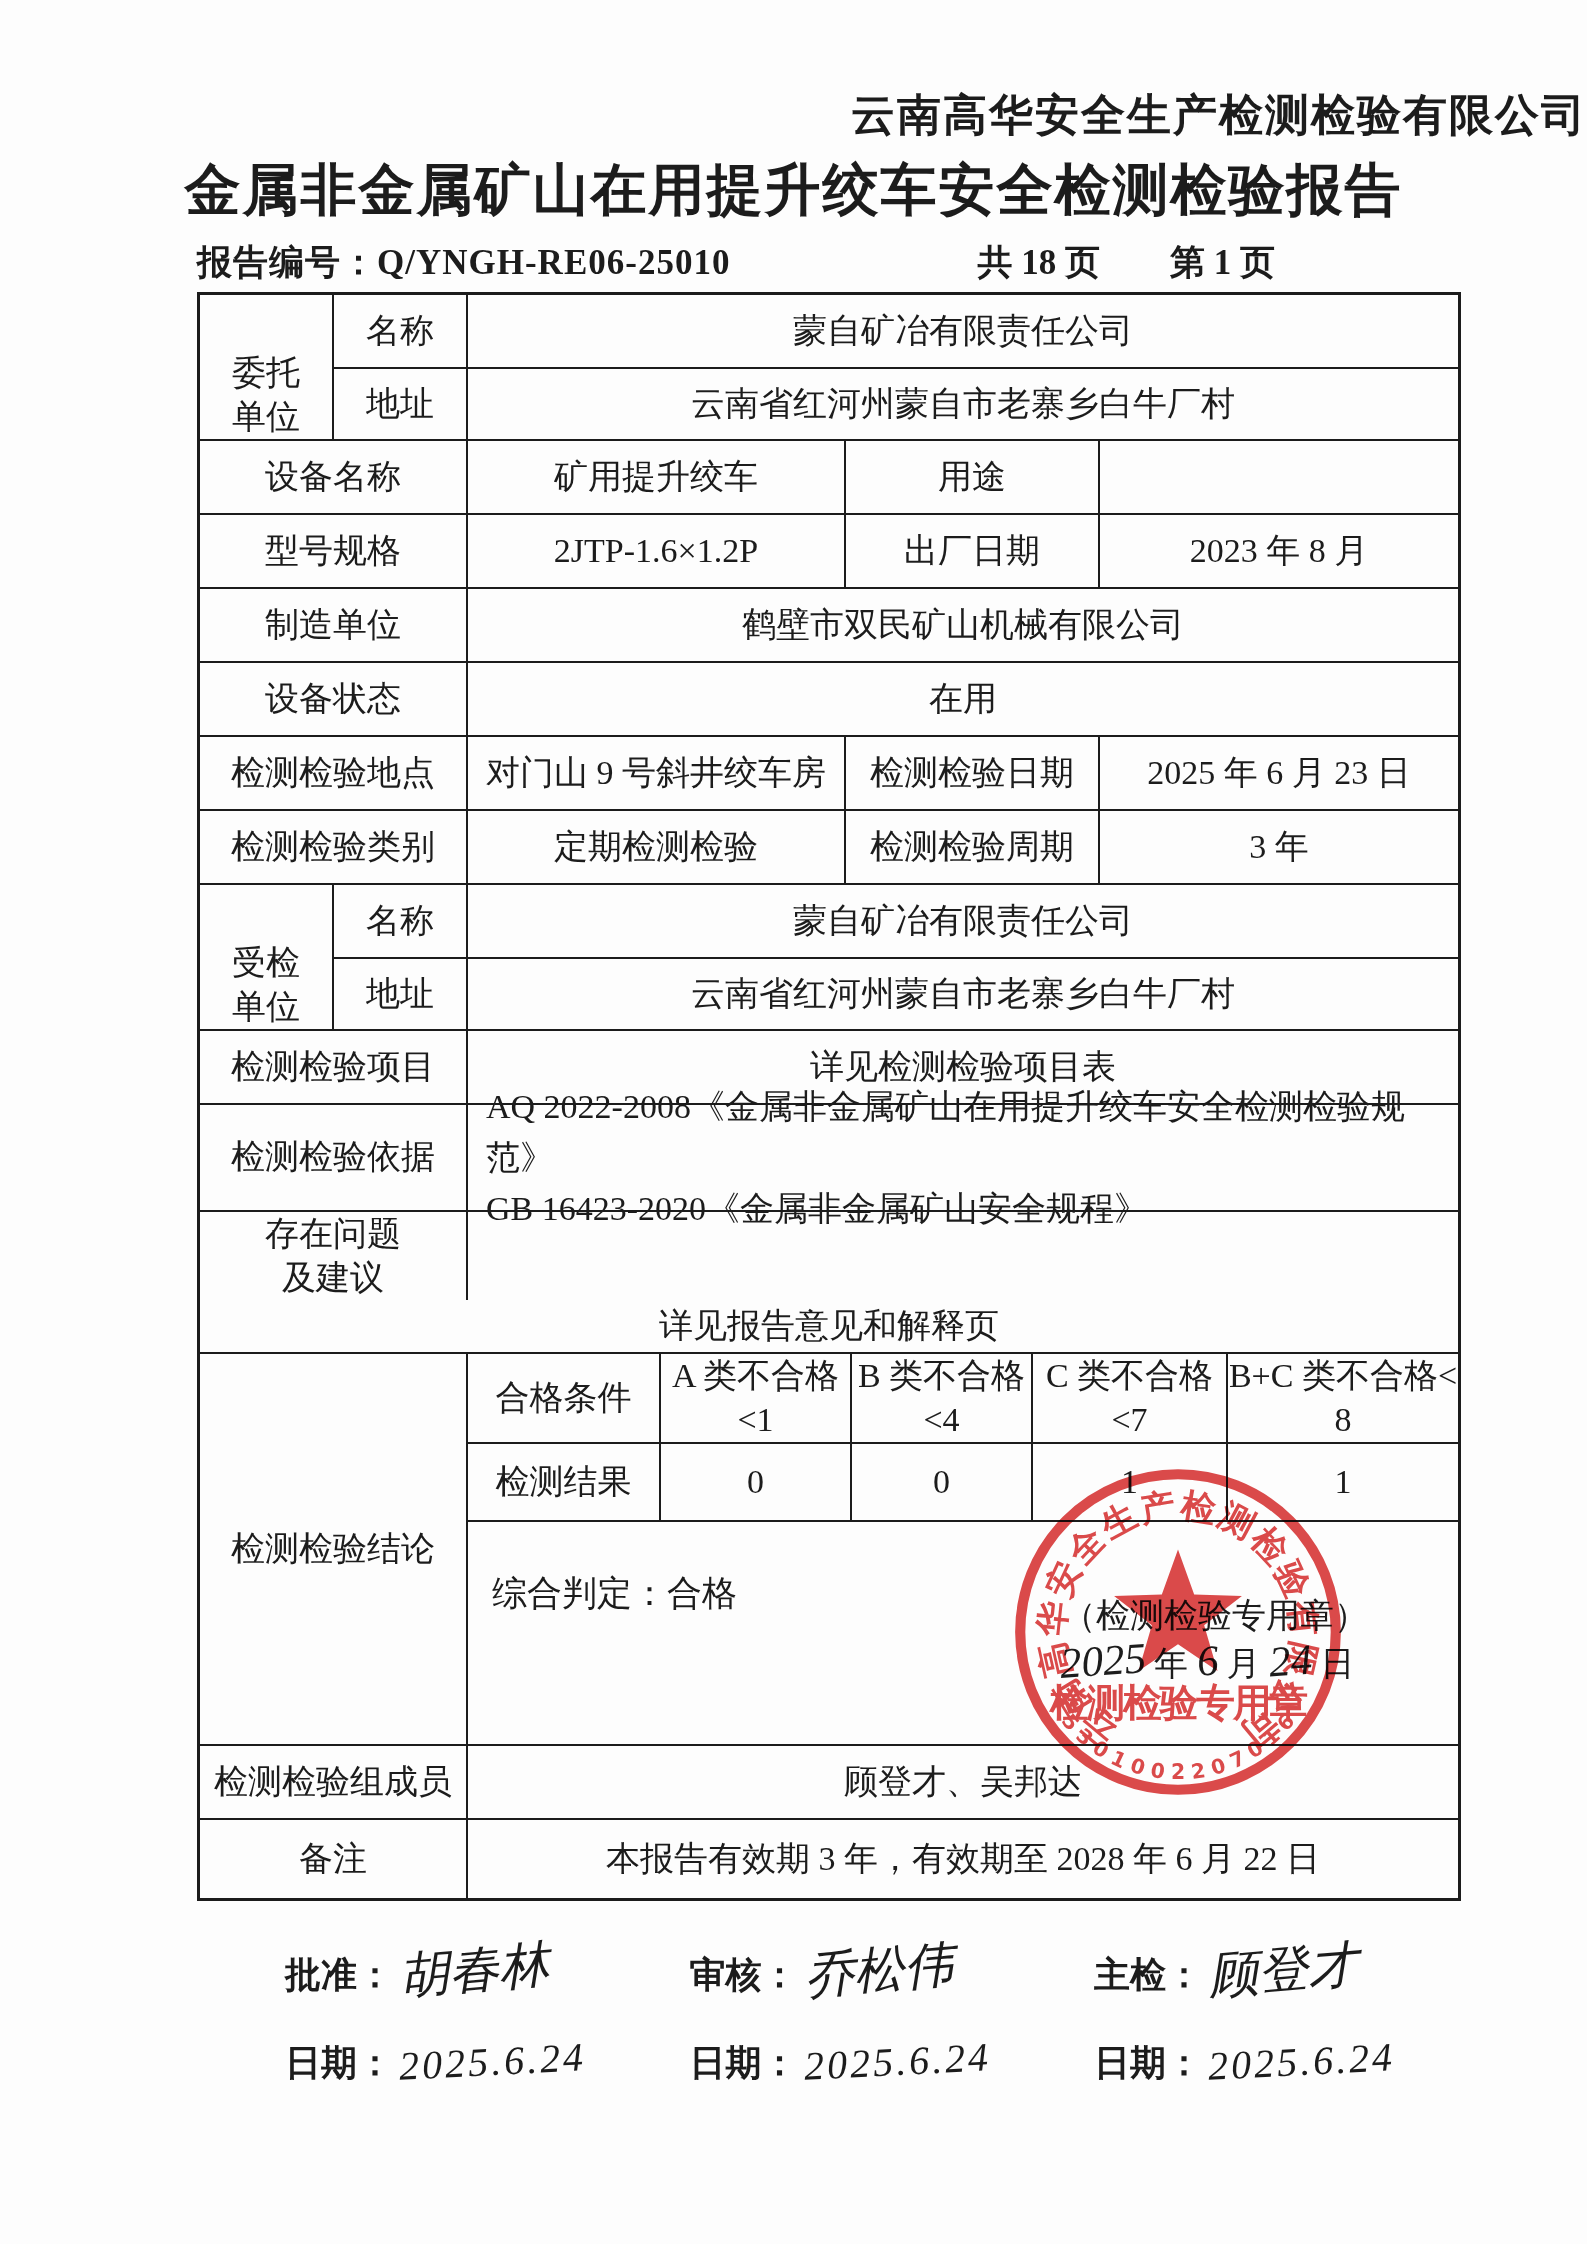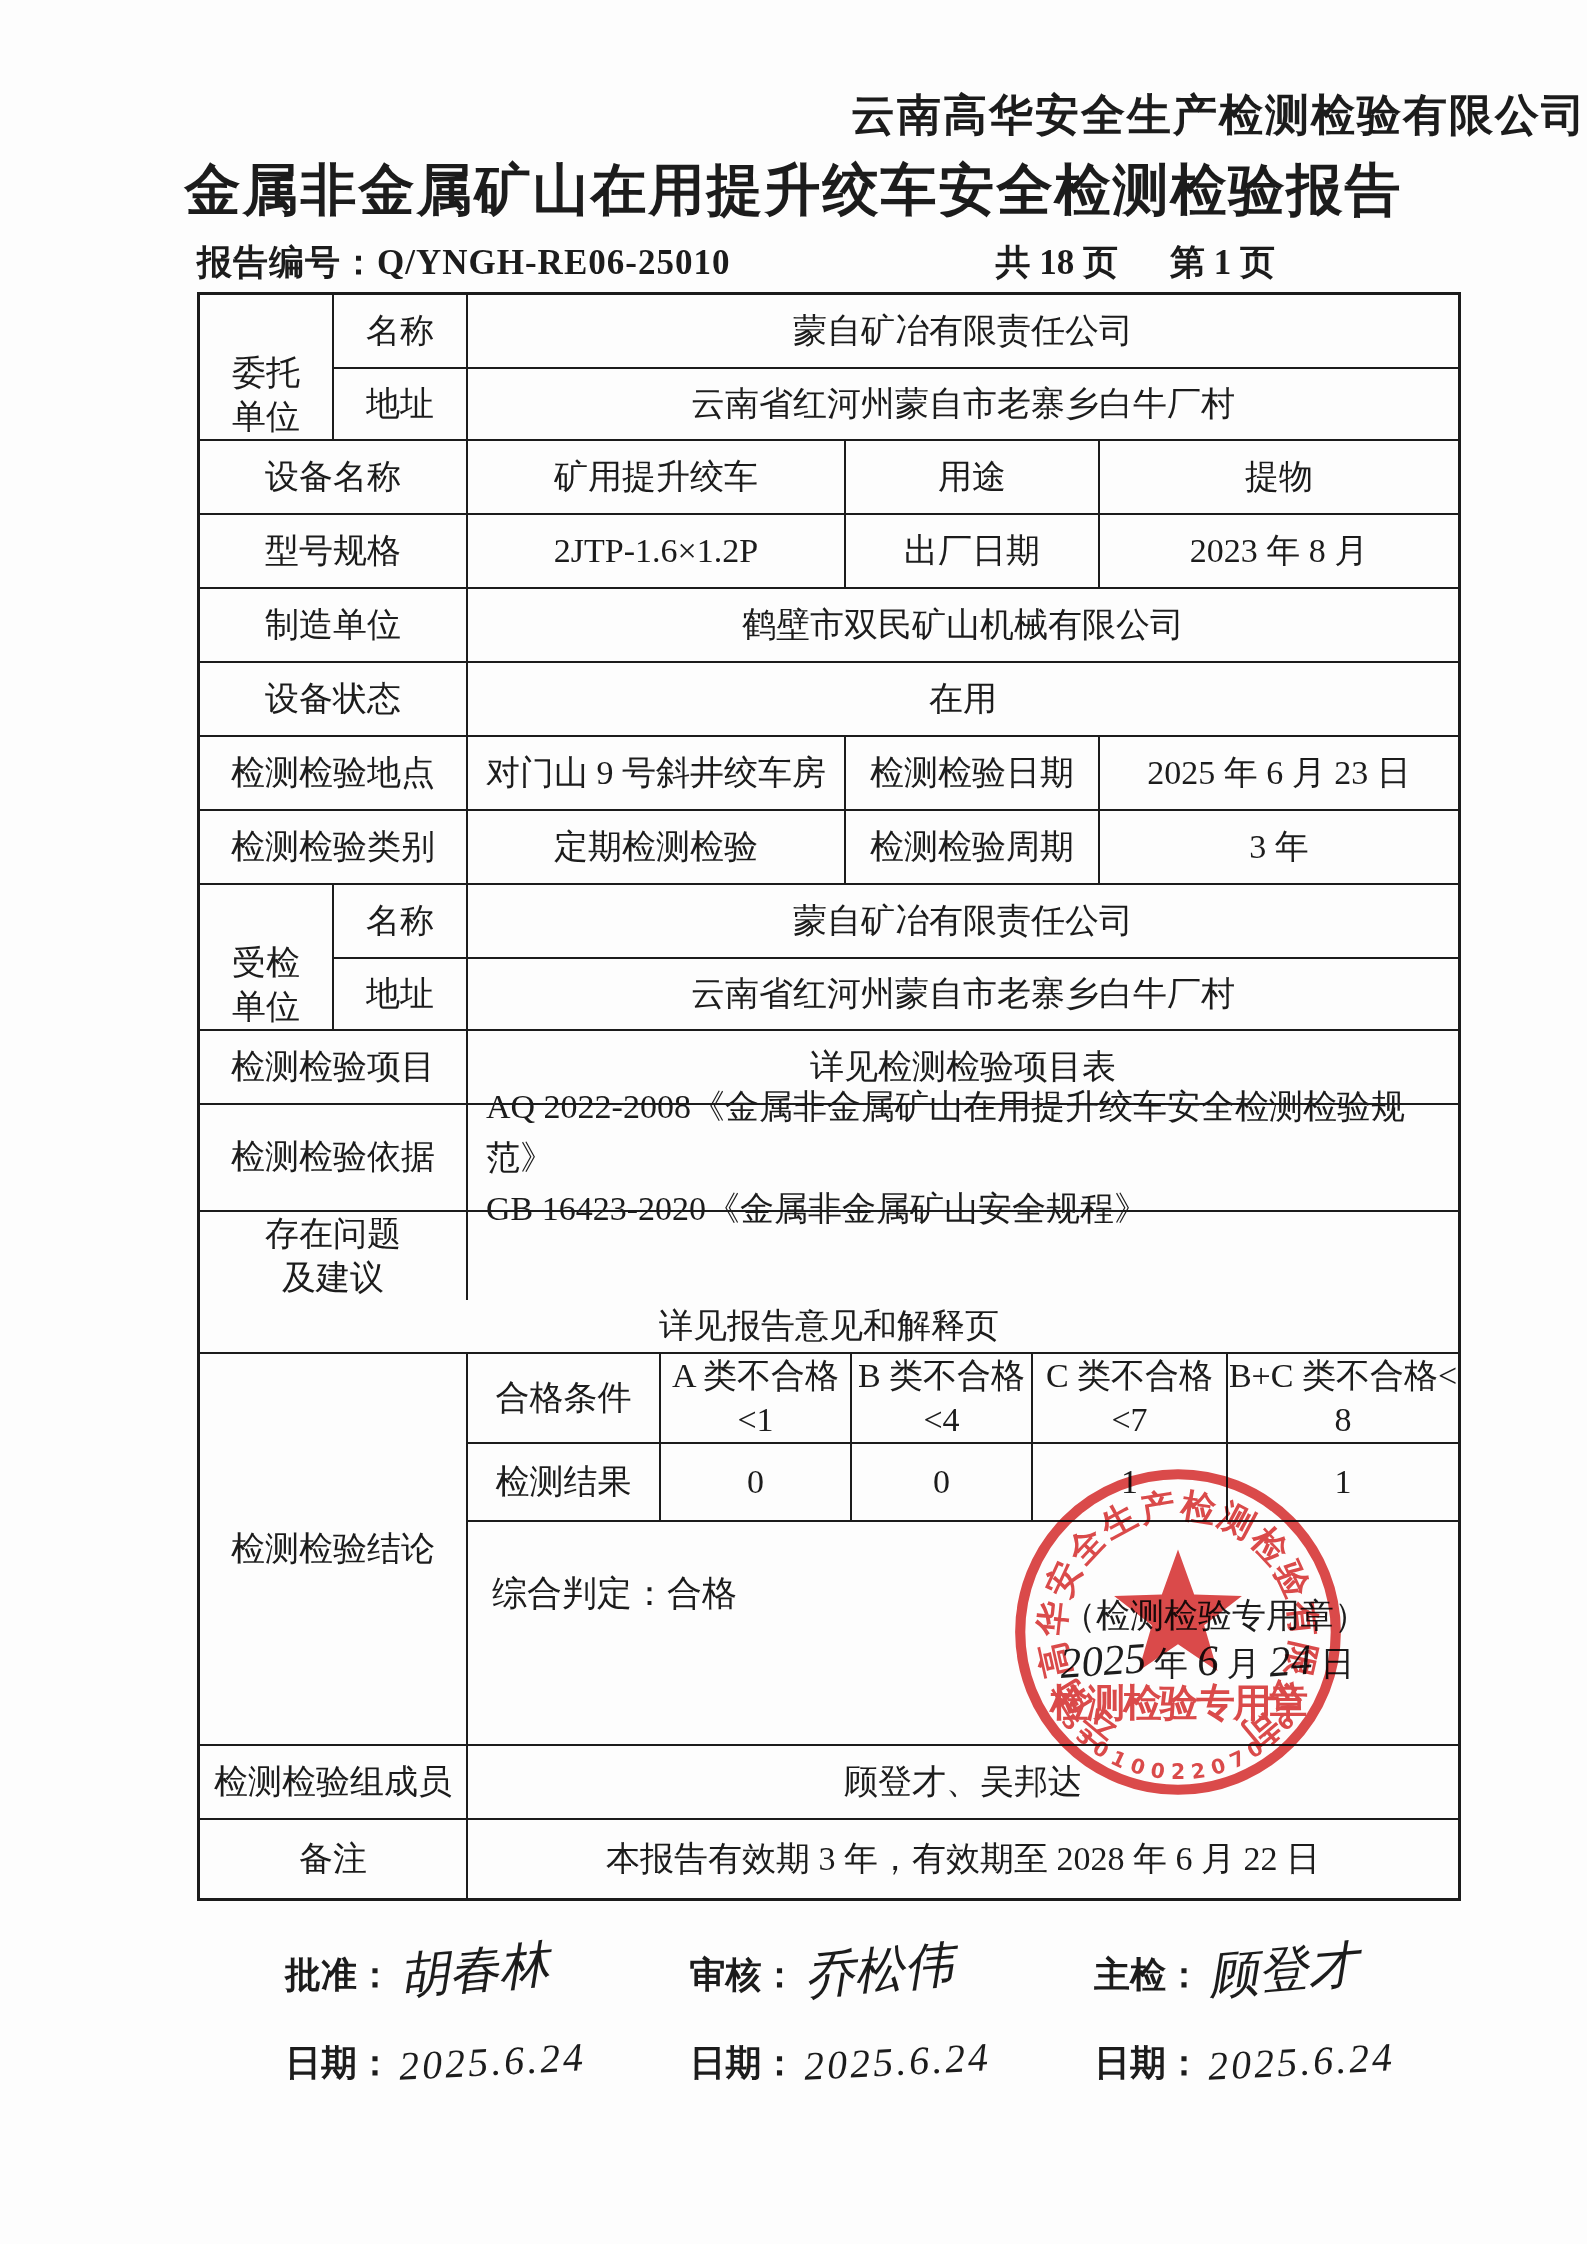--- a/index.html
+++ b/index.html
@@ -34,21 +34,21 @@
     align-items:baseline;
     font-size:35px;
     font-weight:bold;
     box-sizing:border-box;
   }
   .hdr-meta .no{letter-spacing:1px;}
   .hdr-meta .pages{
     margin-left:auto;
     margin-right:180px;
     display:flex;
-    gap:52px;
+    gap:70px;
   }
   
   .tbl{
     margin-left:197px;
     width:1258px;
     border:3px solid #1c1c1c;
     box-sizing:content-box;
   }
   .row{display:flex;border-bottom:2px solid #1c1c1c;}
   .row.last{border-bottom:none;}
@@ -195,21 +195,20 @@
           <div class="cell w-g2">地址</div>
           <div class="cell fill">云南省红河州蒙自市老寨乡白牛厂村</div>
         </div>
       </div>
     </div>
 
     <div class="row h72">
       <div class="cell w-lab">设备名称</div>
       <div class="cell w-v1">矿用提升绞车</div>
       <div class="cell w-l2">用途</div>
-      <div class="cell fill">提物</div>
     </div>
 
     <div class="row h72">
       <div class="cell w-lab">型号规格</div>
       <div class="cell w-v1">2JTP-1.6×1.2P</div>
       <div class="cell w-l2">出厂日期</div>
       <div class="cell fill">2023 年 8 月</div>
     </div>
 
     <div class="row h72">

